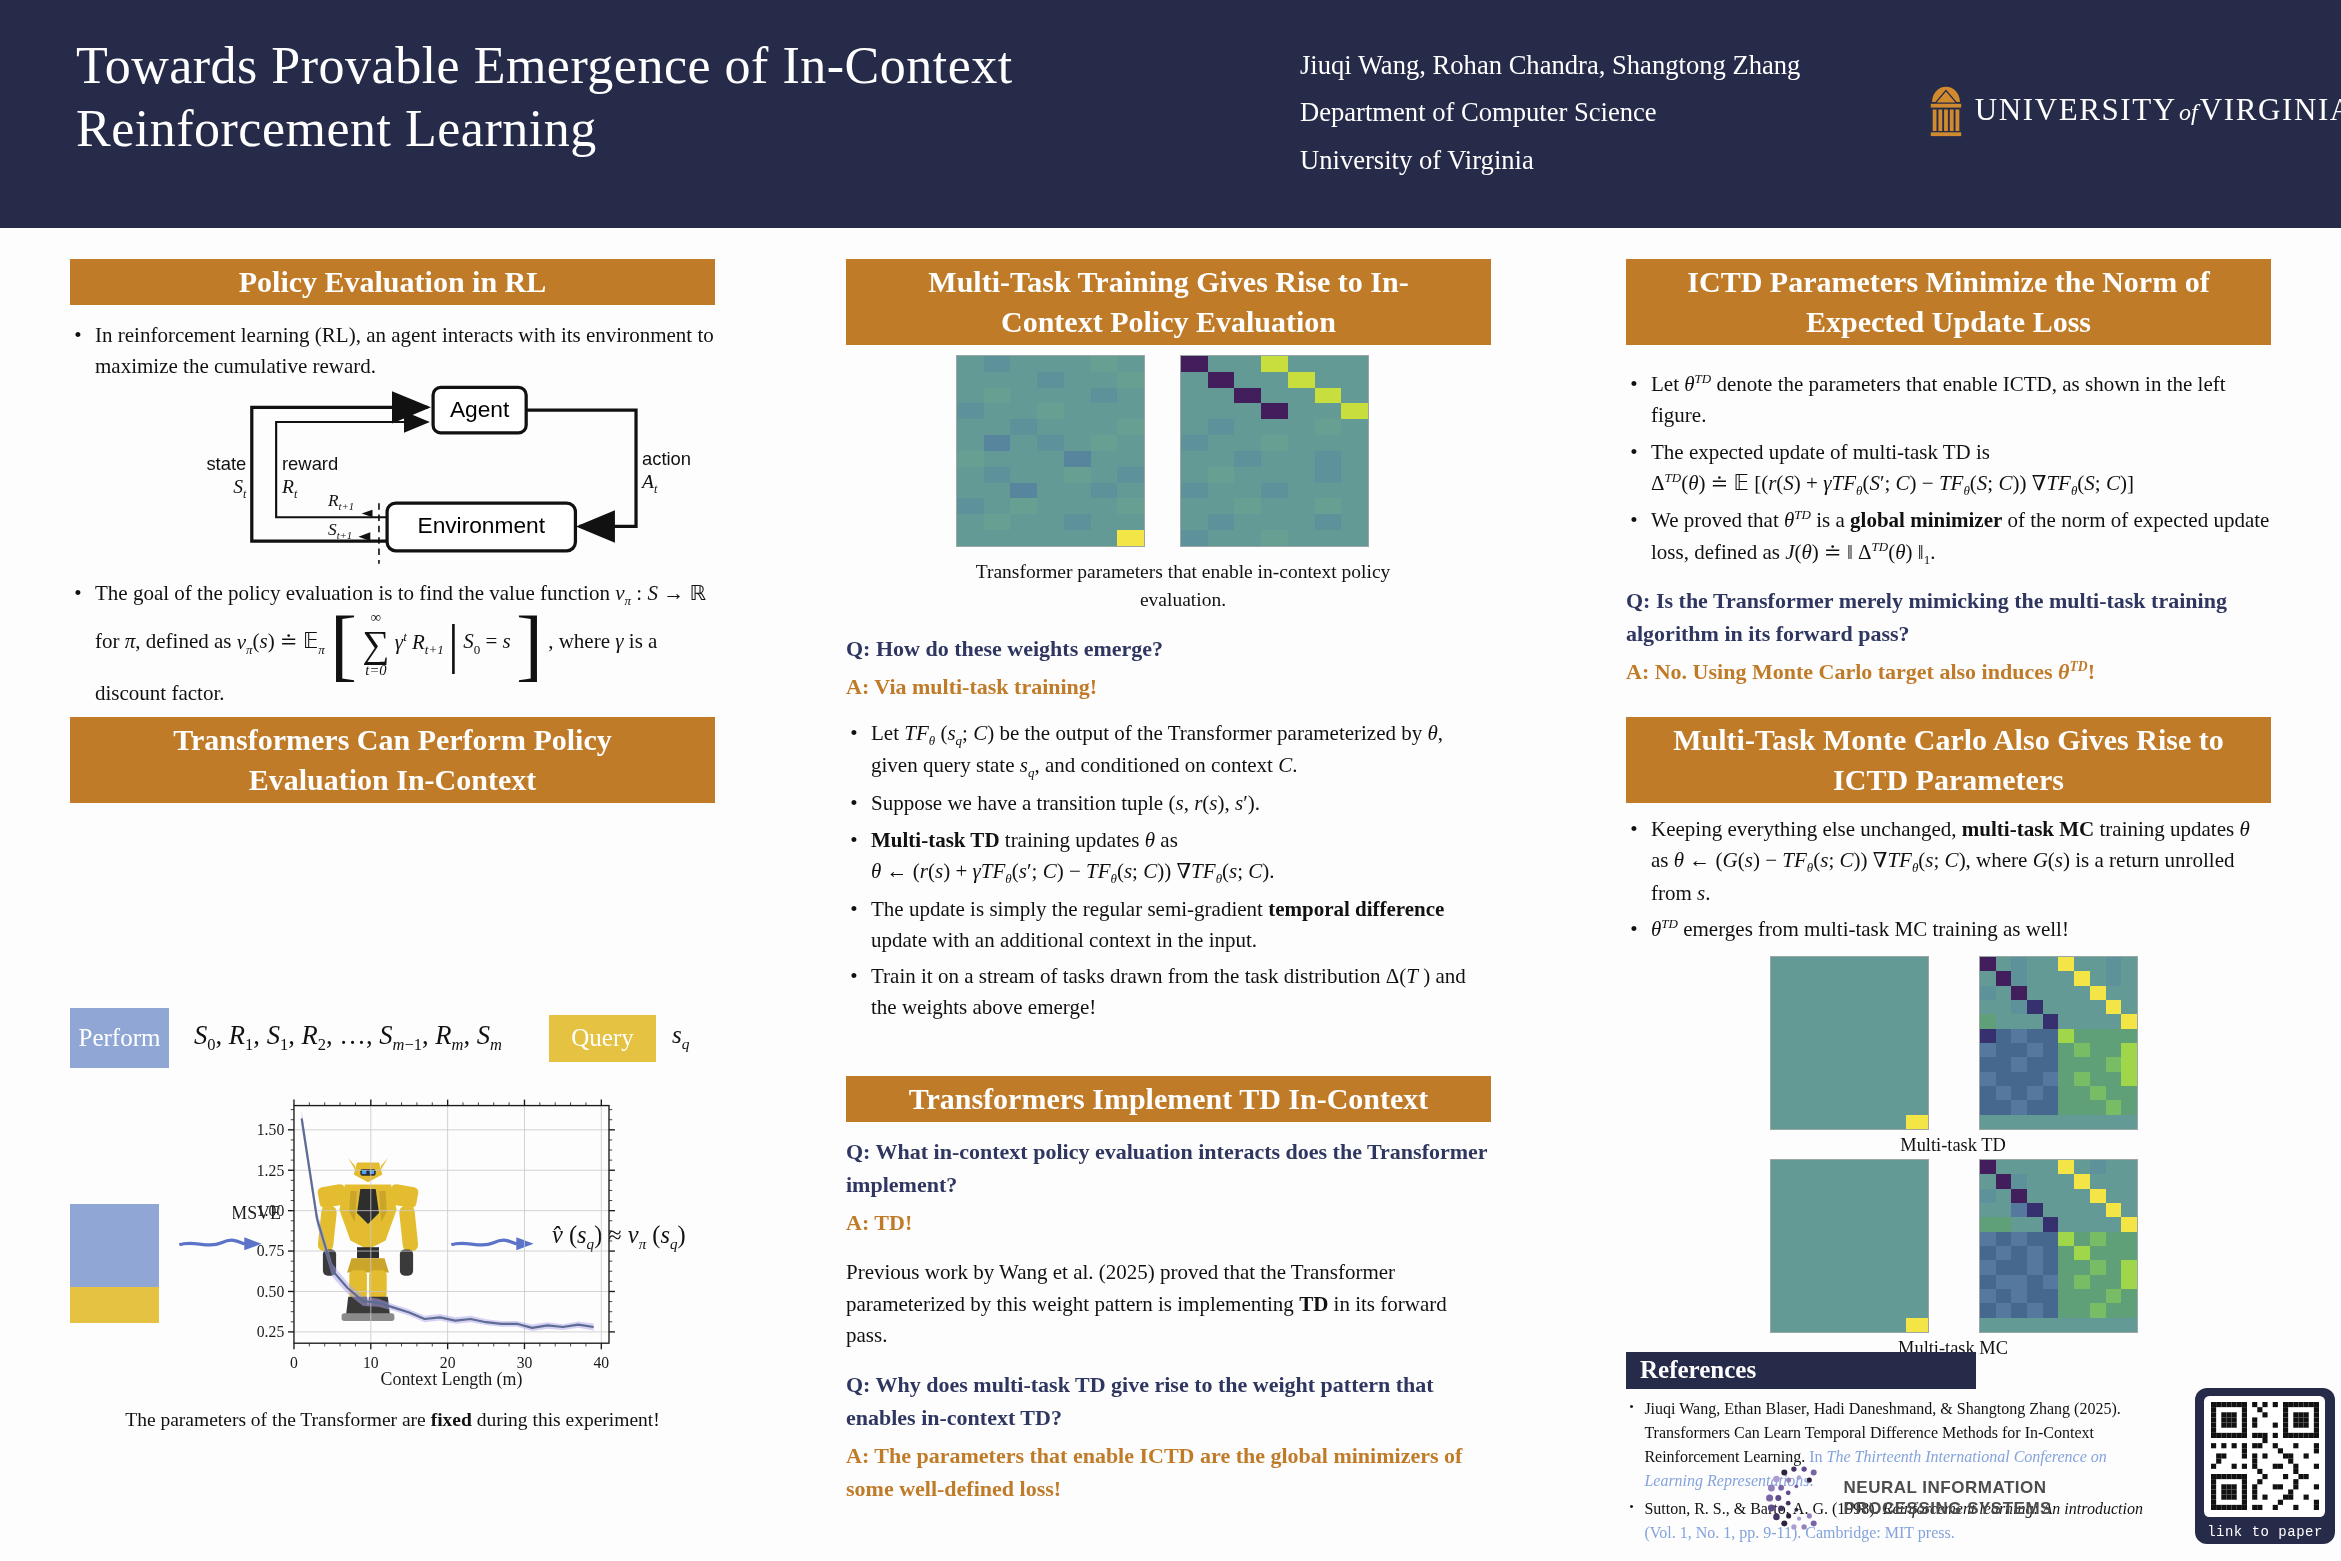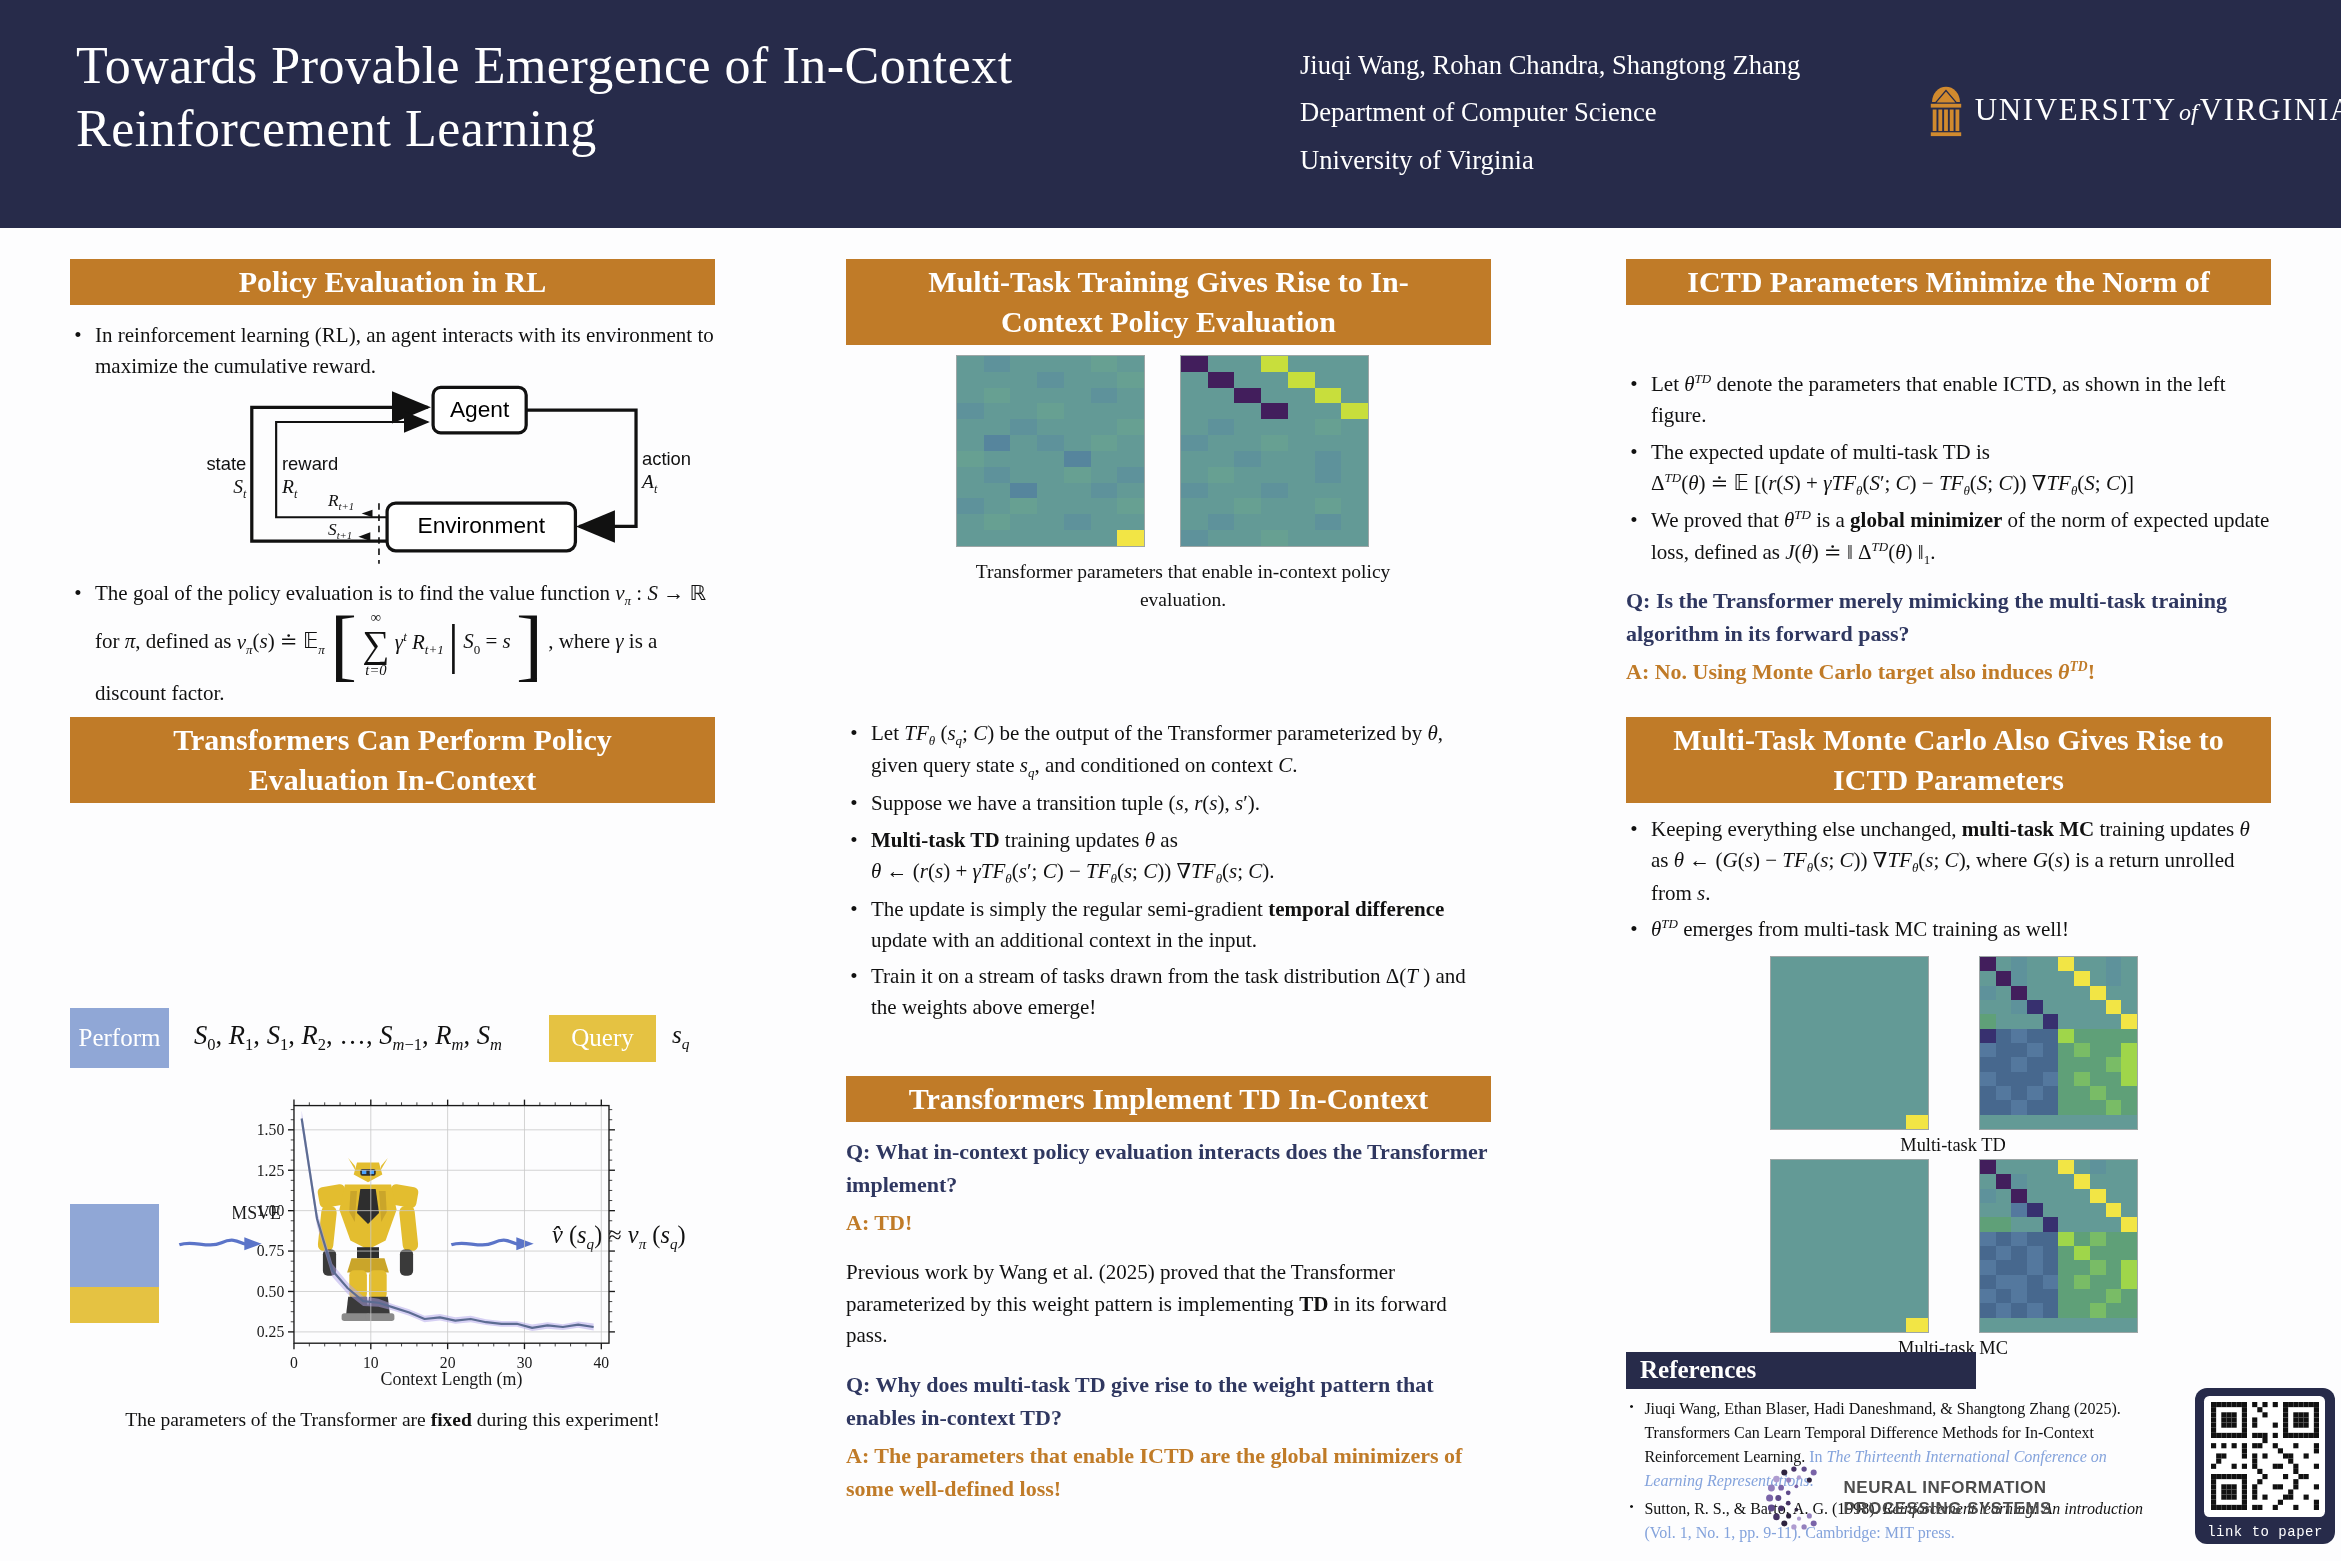--- a/index.html
+++ b/index.html
@@ -532,20 +532,24 @@
           <div style="background: rgb(99, 154, 150);"></div>
           <div style="background: rgb(99, 154, 150);"></div>
           <div style="background: rgb(103, 160, 146);"></div>
           <div style="background: rgb(99, 154, 150);"></div>
           <div style="background: rgb(99, 154, 150);"></div>
           <div style="background: rgb(99, 154, 150);"></div>
         </div>
     </div>
     <div class="blk hm-cap" style="top:299px;left:120px;width:434px;text-align:center;">Transformer parameters that enable in-context policy evaluation.</div>
 
+    <div class="blk" style="top:373px;">
+      <div class="qline">Q: How do these weights emerge?</div>
+      <div class="aline">A: Via multi-task training!</div>
+    </div>
 
     <div class="blk" style="top:459px;">
       <ul class="b">
         <li>Let <i>TF<sub>θ</sub></i> (<i>s<sub>q</sub></i>; <i>C</i>) be the output of the Transformer parameterized by <i>θ</i>, given query state <i>s<sub>q</sub></i>, and conditioned on context <i>C</i>.</li>
         <li>Suppose we have a transition tuple (<i>s</i>, <i>r</i>(<i>s</i>), <i>s</i>′).</li>
         <li><b>Multi-task TD</b> training updates <i>θ</i> as<br><i>θ</i> ← (<i>r</i>(<i>s</i>) + <i>γTF<sub>θ</sub></i>(<i>s</i>′; <i>C</i>) − <i>TF<sub>θ</sub></i>(<i>s</i>; <i>C</i>)) ∇<i>TF<sub>θ</sub></i>(<i>s</i>; <i>C</i>).</li>
         <li>The update is simply the regular semi-gradient <b>temporal difference</b> update with an additional context in the input.</li>
         <li>Train it on a stream of tasks drawn from the task distribution Δ(<i>T</i> ) and the weights above emerge!</li>
       </ul>
     </div>
@@ -561,20 +565,21 @@
 
     <div class="blk" style="top:1109px;">
       <div class="qline">Q: Why does multi-task TD give rise to the weight pattern that enables in-context TD?</div>
       <div class="aline">A: The parameters that enable ICTD are the global minimizers of some well-defined loss!</div>
     </div>
   </div>
 
   <div class="col col-r">
     <div class="blk obar" style="top:0;">
       <div>ICTD Parameters Minimize the Norm of</div>
+        <div>Expected Update Loss</div>
     </div>
 
     <div class="blk" style="top:110px;">
       <ul class="b">
         <li>Let <i>θ<sup>TD</sup></i> denote the parameters that enable ICTD, as shown in the left figure.</li>
         <li>The expected update of multi-task TD is<br>Δ<sup><i>TD</i></sup>(<i>θ</i>) ≐ <span class="bb">𝔼</span> [(<i>r</i>(<i>S</i>) + <i>γTF<sub>θ</sub></i>(<i>S</i>′; <i>C</i>) − <i>TF<sub>θ</sub></i>(<i>S</i>; <i>C</i>)) ∇<i>TF<sub>θ</sub></i>(<i>S</i>; <i>C</i>)]</li>
         <li>We proved that <i>θ<sup>TD</sup></i> is a <b>global minimizer</b> of the norm of expected update loss, defined as <i>J</i>(<i>θ</i>) ≐ ‖ Δ<sup><i>TD</i></sup>(<i>θ</i>) ‖<sub>1</sub>.</li>
       </ul>
     </div>
 

